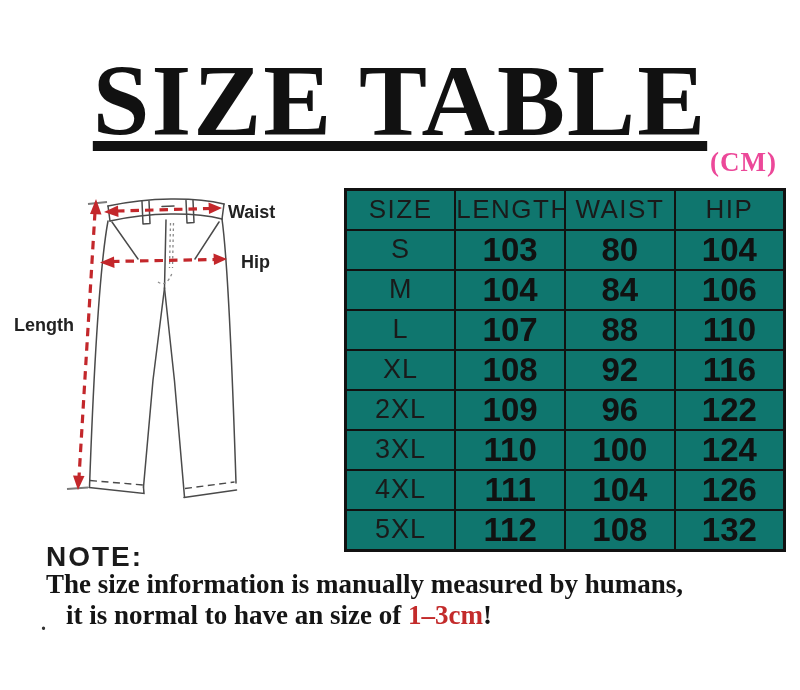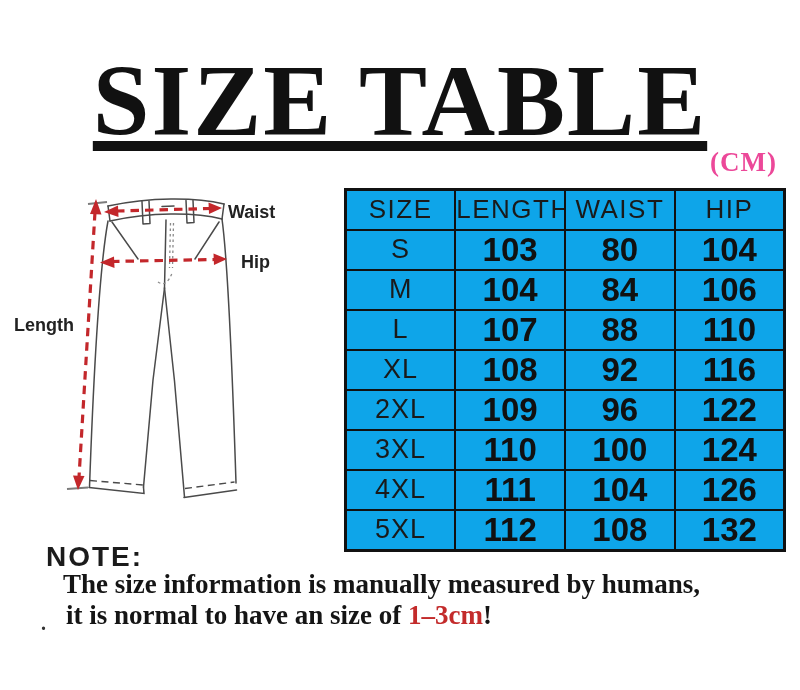--- a/index.html
+++ b/index.html
@@ -37,42 +37,42 @@
     font-family:"Liberation Sans", sans-serif; white-space:nowrap;
   }
   .m-label.waist  { left:228px; top:17px; }
   .m-label.hip    { left:241px; top:67px; }
   .m-label.length { left:14px;  top:130px; }
   
   table.size-table {
     position:absolute; left:344px; top:188px;
     width:442px; height:360px;
     border-collapse:collapse; table-layout:fixed;
-    border:3px solid #111; background:#0ea5e9;
+    border:3px solid #111; background:#0f766e;
   }
   table.size-table th, table.size-table td {
     border:2px solid #111; text-align:center; vertical-align:middle;
     height:40px; padding:0; overflow:hidden;
   }
   table.size-table th {
     font-weight:normal; font-size:26px; letter-spacing:1.5px; color:#1a1a1a;
   }
   td.szcell { font-size:27px; font-weight:normal; letter-spacing:1px; color:#1a1a1a; }
   td.num { font-size:33px; font-weight:bold; color:#111; }
   
   .note-heading {
     position:absolute; left:46px; top:541px;
     font-size:28px; letter-spacing:2px; color:#1b1b1b; font-weight:700;
   }
   .note-line {
     position:absolute; white-space:nowrap;
     font-family:"Liberation Serif", serif; font-weight:bold;
     font-size:27px; color:#151515;
   }
-  .note-line1 { left:63px; top:569px; }
+  .note-line1 { left:46px; top:569px; }
   .note-line2 { left:66px; top:600px; }
   .red-text { color:#c32b2b; }
   .stray-dot {
     position:absolute; left:41px; top:612px;
     font-family:"Liberation Serif", serif; font-weight:bold;
     font-size:20px; color:#333;
   }
 </style>
 </head>
 <body>

